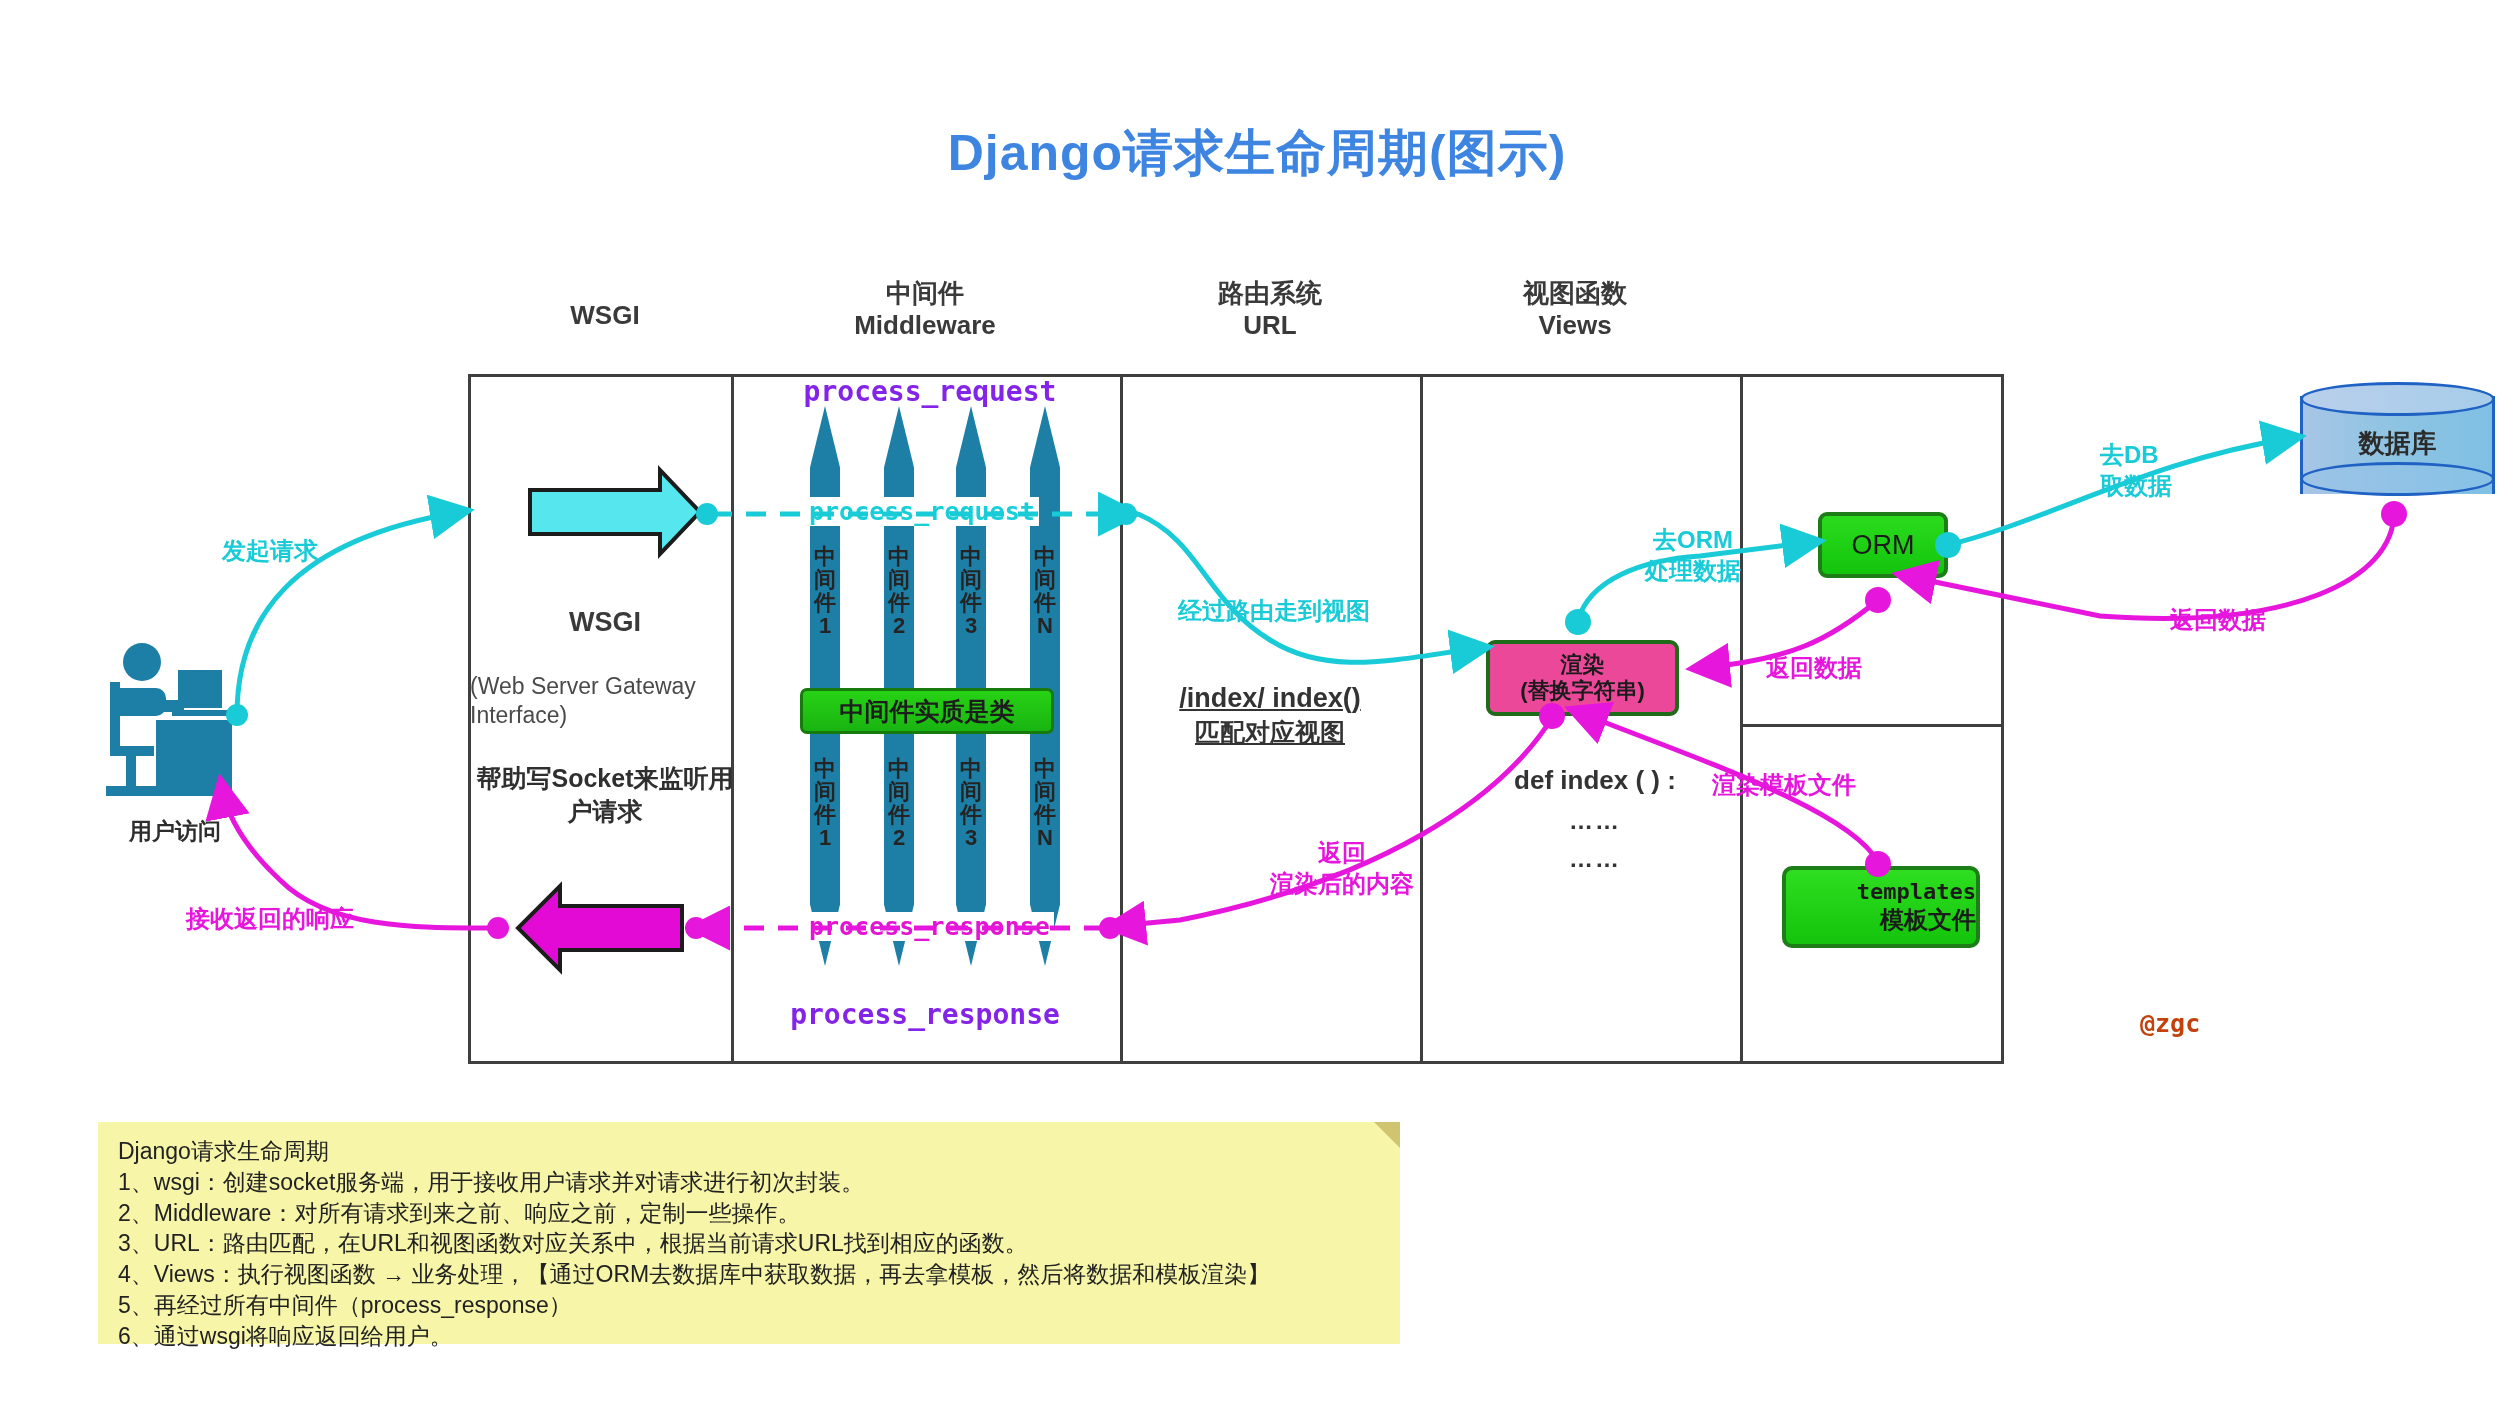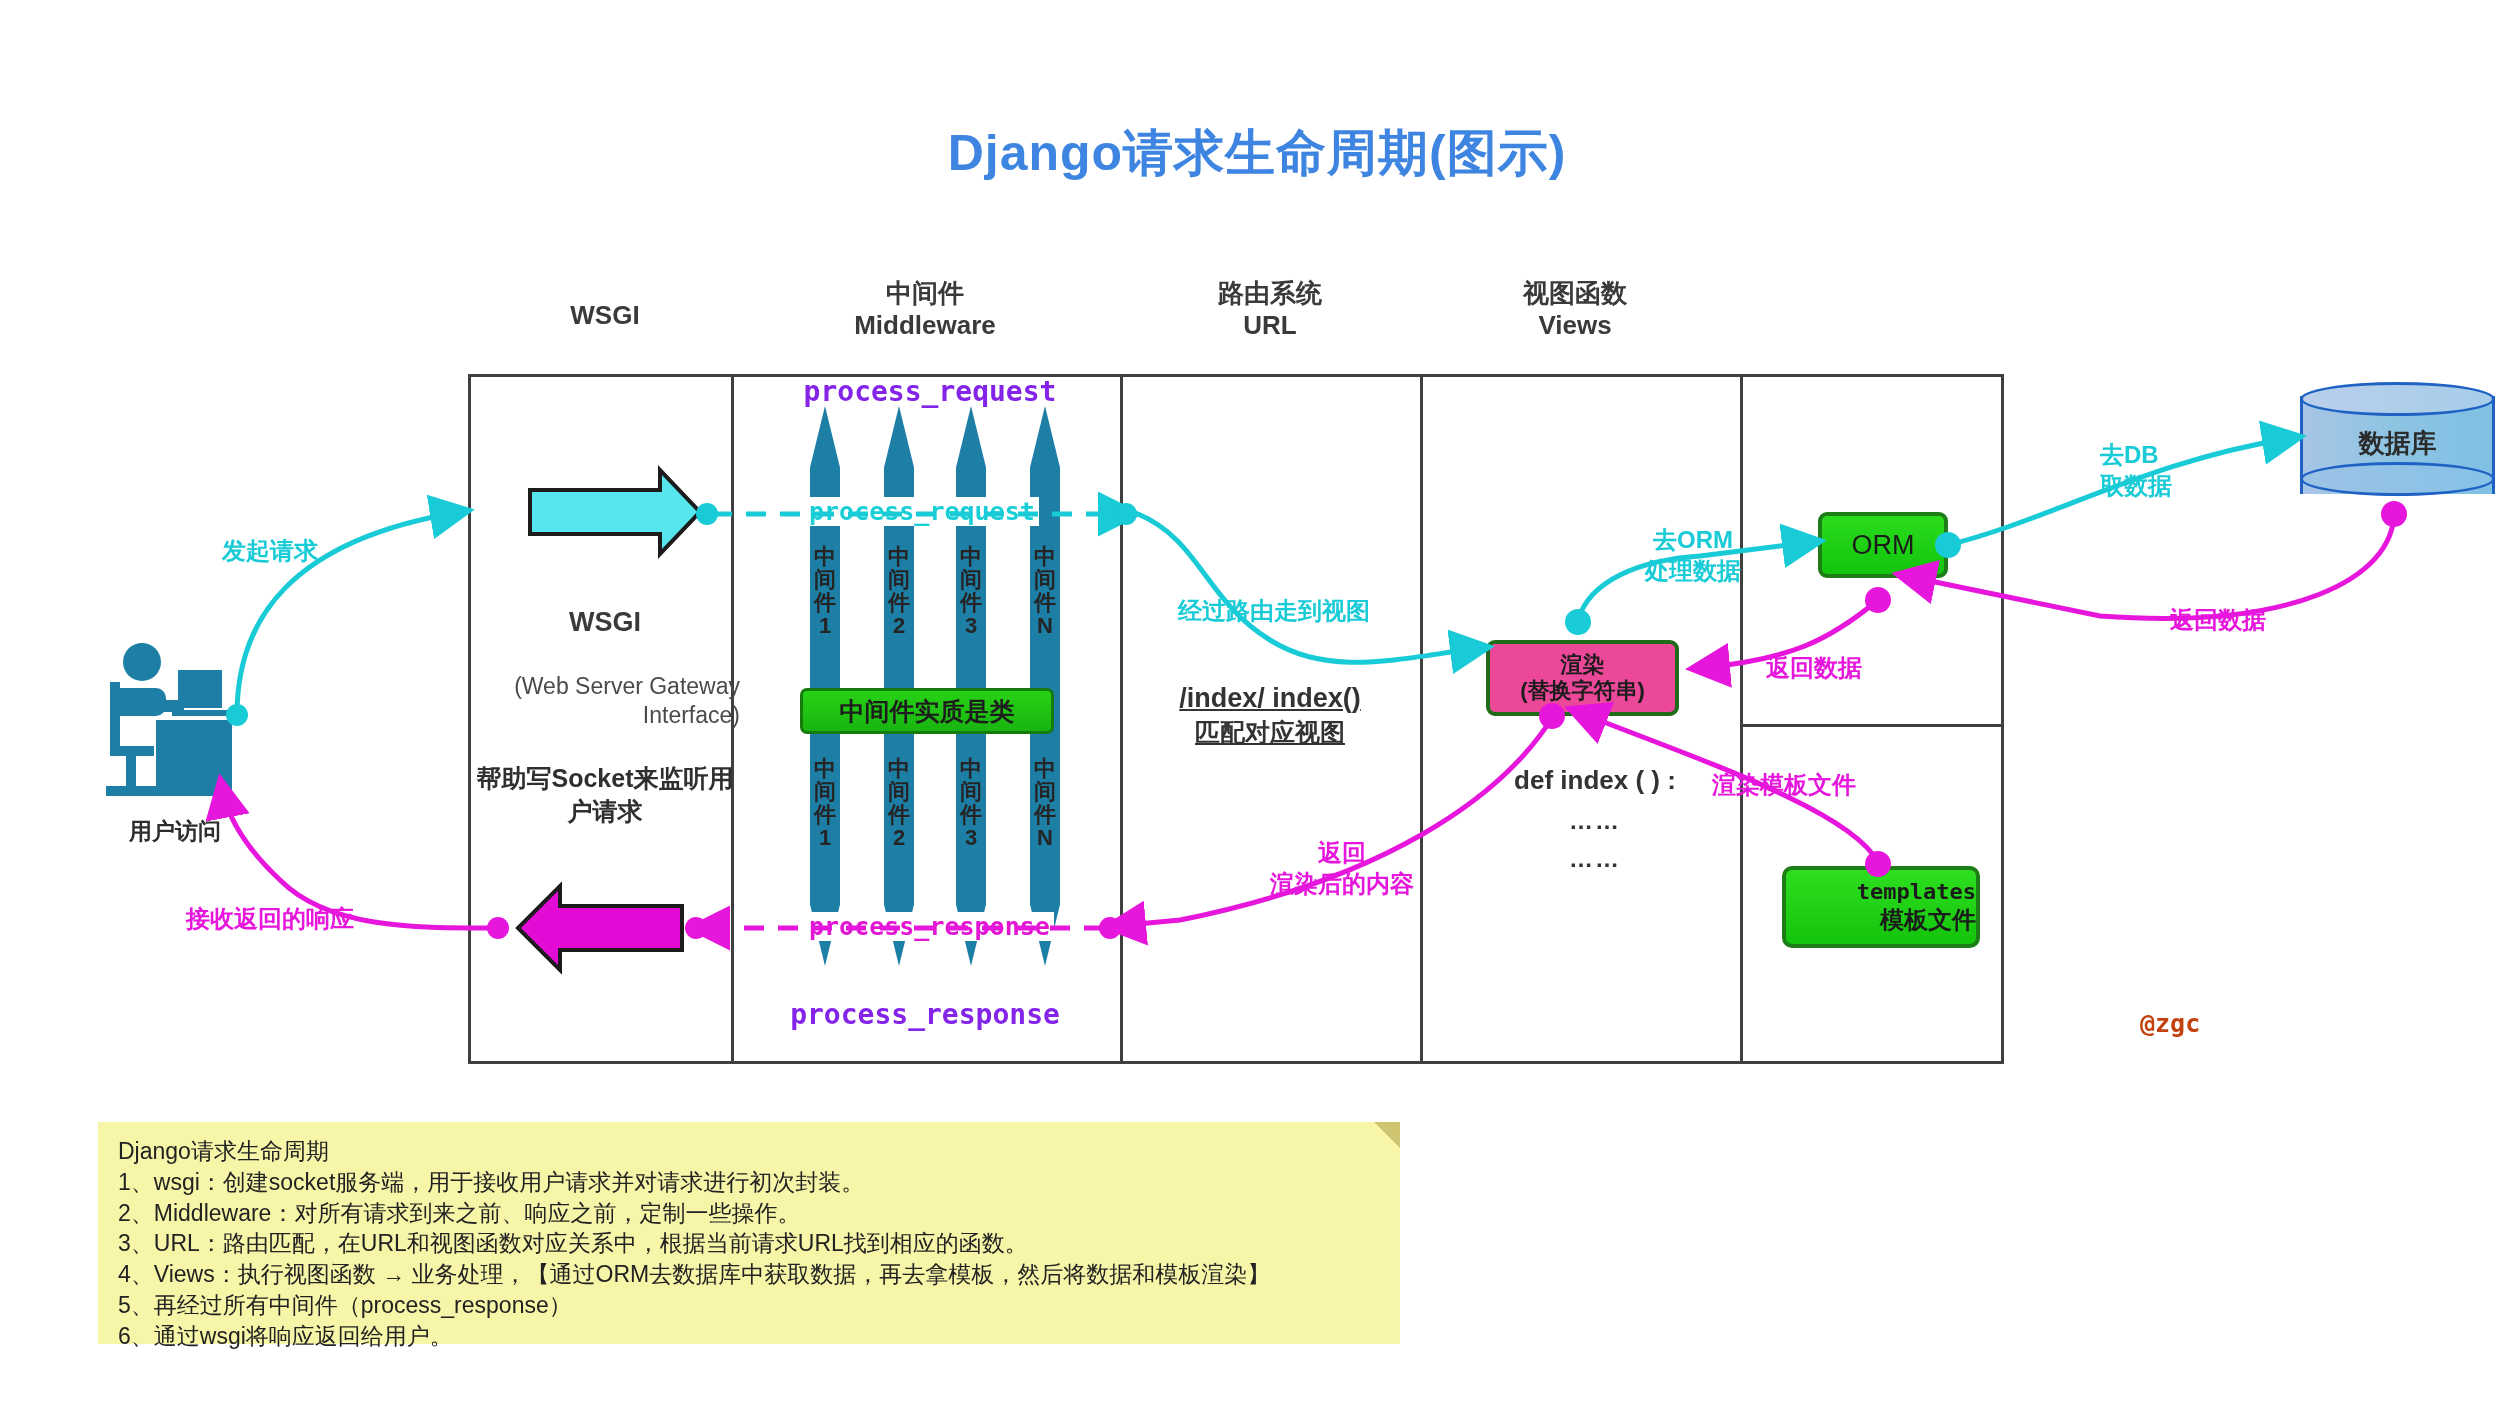--- a/index.html
+++ b/index.html
@@ -20,21 +20,21 @@
 
   
   #frame{left:468px;top:374px;width:1536px;height:690px;
       border:3px solid #3f3f3f;box-sizing:border-box;background:#fff;}
   .vline{position:absolute;top:374px;height:690px;width:3px;background:#3f3f3f;}
   .hline{position:absolute;height:3px;background:#3f3f3f;}
 
   
   #wsgi-title{left:470px;top:607px;width:270px;text-align:center;
       font-size:27px;font-weight:bold;color:#3a3a3a;}
-  #wsgi-sub{left:470px;top:672px;width:270px;text-align:right;
+  #wsgi-sub{left:470px;top:672px;width:270px;text-align:left;
       font-size:23px;color:#4a4a4a;line-height:1.28;}
   #wsgi-note{left:470px;top:762px;width:270px;text-align:center;
       font-size:25px;font-weight:bold;color:#2f2f2f;line-height:1.3;}
 
   
   .mw{position:absolute;width:30px;top:406px;height:560px;}
   .mw .spike{position:absolute;left:0;top:0;width:30px;height:560px;
       background:#1d7fa6;
       clip-path:polygon(50% 0%,100% 11%,100% 89%,50% 100%,0% 89%,0% 11%);}
   .mw .lbl{position:absolute;left:0;top:140px;width:30px;text-align:center;

